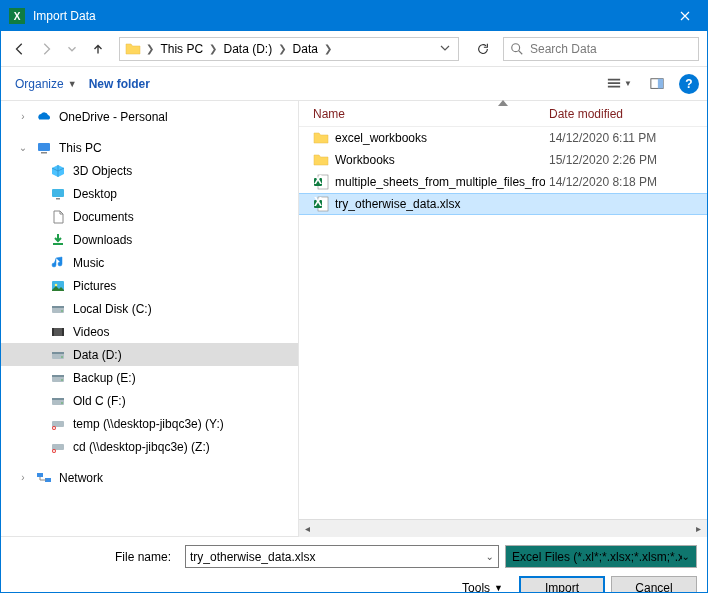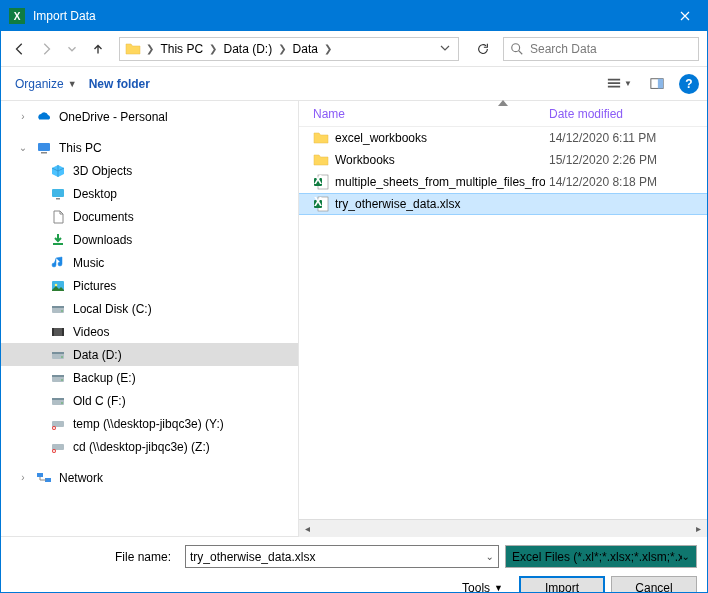--- a/index.html
+++ b/index.html
@@ -29,21 +29,21 @@
 .help-btn { width:20px; height:20px; border-radius:50%; background:#0078d7; color:#fff; display:flex; align-items:center; justify-content:center; font-weight:bold; font-size:12px;}
 .body-area { display: flex; height: 435px; }
 .nav-pane { width: 298px; border-right: 1px solid #e5e5e5; overflow-y: auto; padding: 4px 0; }
 .tree-item { display: flex; align-items: center; height: 23px; padding-left: 16px; gap: 6px; }
 .tree-item.sub { padding-left: 48px; }
 .tree-item.selected { background: #ddd; }
 .tree-item .exp { width: 12px; color: #888; font-size: 10px; display:inline-flex; justify-content:center;}
 .tree-item .ticon { width: 18px; height: 18px; display:flex; align-items:center; justify-content:center; }
 .tree-group { margin-bottom: 8px; }
 .content-pane { flex: 1; display: flex; flex-direction: column; position: relative; }
-.col-headers { display: flex; height: 26px; align-items: center; border-bottom: 1px solid #eee; font-size: 12px; color: #8b5cf6; position:relative; }
+.col-headers { display: flex; height: 26px; align-items: center; border-bottom: 1px solid #eee; font-size: 12px; color: #7f1d1d; position:relative; }
 .col-headers .up-arrow { position:absolute; left:50%; top:-1px; transform:translateX(-50%); width:0; height:0; border-left:5px solid transparent; border-right:5px solid transparent; border-bottom:6px solid #888; }
 .col-name { width: 246px; padding-left: 14px; }
 .col-date { flex: 1; padding-left: 4px; }
 .file-list { flex: 1; overflow: auto; }
 .file-row { display: flex; align-items: center; height: 22px; }
 .file-row.selected { background: #cce8ff; border: 1px solid #99d1ff; border-left:none; border-right:none; }
 .file-row .fcol-name { width: 246px; padding-left: 14px; display: flex; align-items: center; gap: 6px; overflow:hidden; white-space:nowrap; }
 .file-row .fcol-date { flex: 1; color: #555; padding-left: 4px; }
 .file-row .ficon { width:16px; height:16px; display:flex; align-items:center; justify-content:center; flex-shrink:0;}
 .hscroll { height: 17px; background: #f0f0f0; display: flex; align-items: center; border-top: 1px solid #ddd; }

